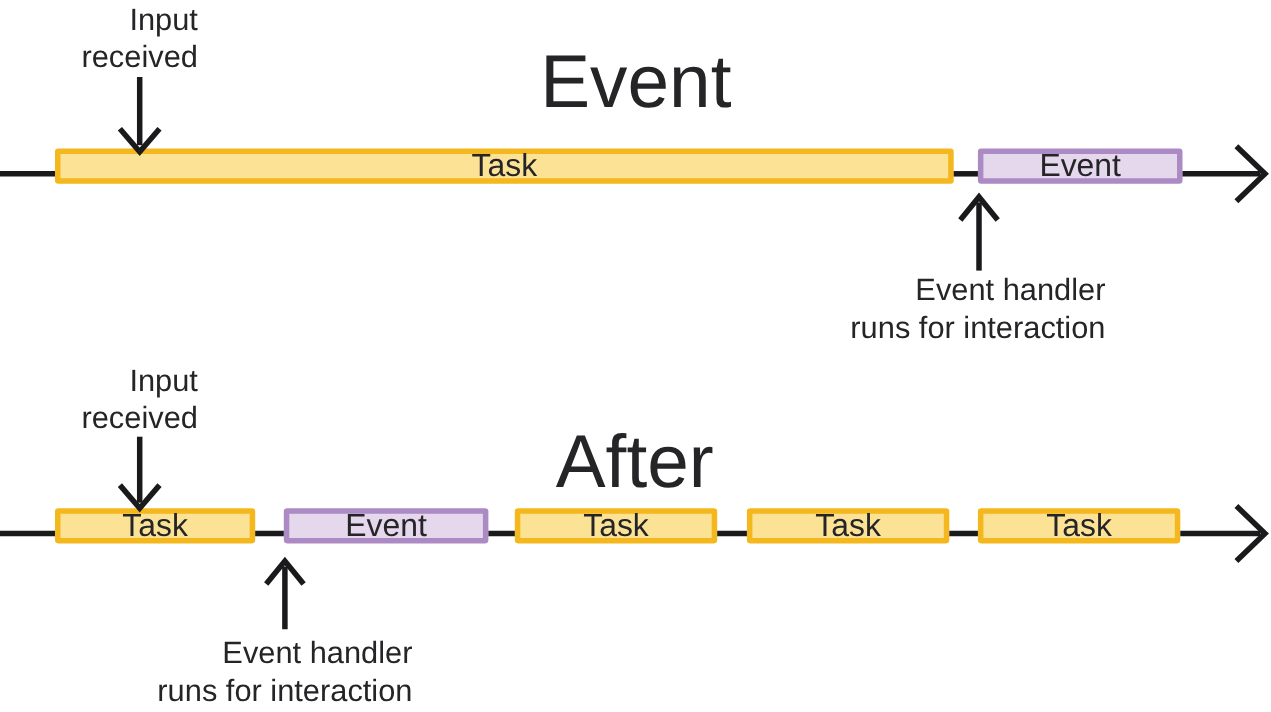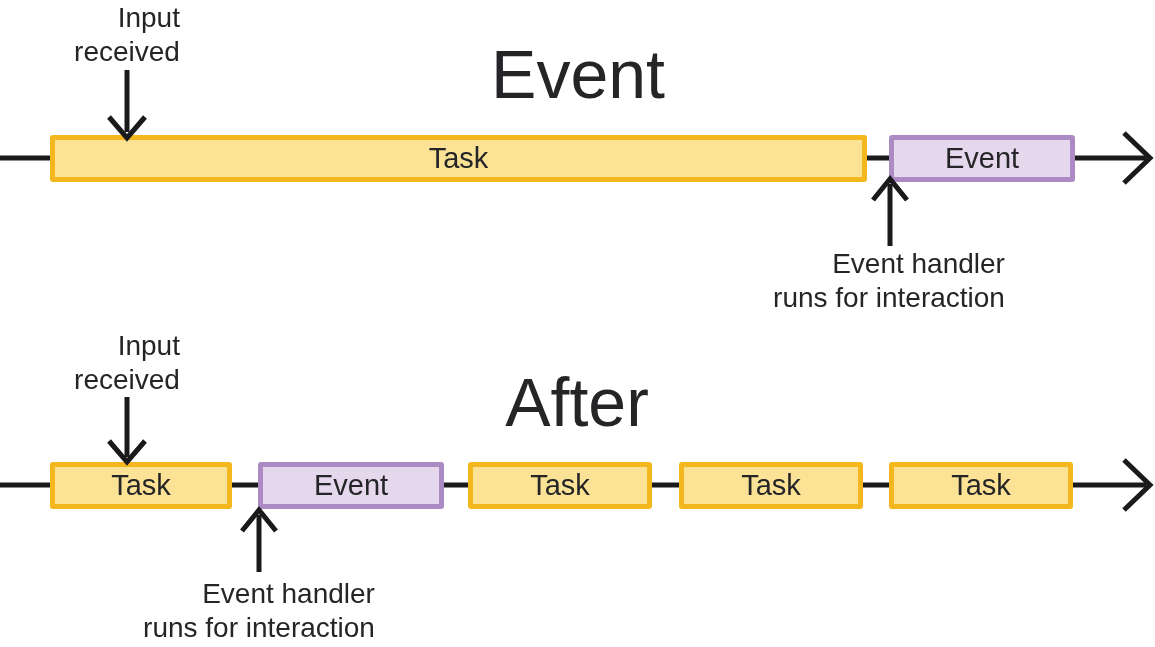--- a/index.html
+++ b/index.html
@@ -34,21 +34,21 @@
     font-size: 28px;
     line-height: 34px;
     text-align: right;
     color: var(--text);
     transform: translateX(-50%);
     white-space: pre-line;
   }
   .box {
     position: absolute;
     box-sizing: border-box;
-    height: 47px;
+    height: 32px;
     display: flex;
     align-items: center;
     justify-content: center;
     font-size: 29px;
     color: var(--text);
     border-radius: 3px;
   }
   .box.task  { background: var(--task-fill);  border: 5px solid var(--task-border); }
   .box.event { background: var(--event-fill); border: 5px solid var(--event-border); text-align: center; }
   svg.overlay {
@@ -118,19 +118,19 @@
       <path class="stroke" d="M242,531 L259,510 L276,531"></path>
     </g>
   </svg>
 
   <div class="title" style="left:578px; top:40px;">Event</div>
   <div class="note" style="left:127px; top:1px;">Input
 received</div>
   <div class="note" style="left:889px; top:247px;">Event handler
 runs for interaction</div>
 
-  <div class="title" style="left:577px; top:368px;">After</div>
+  <div class="title" style="left:577px; top:386px;">After</div>
   <div class="note" style="left:127px; top:329px;">Input
 received</div>
   <div class="note" style="left:259px; top:577px;">Event handler
 runs for interaction</div>
 
 </div>
 
 </body></html>

